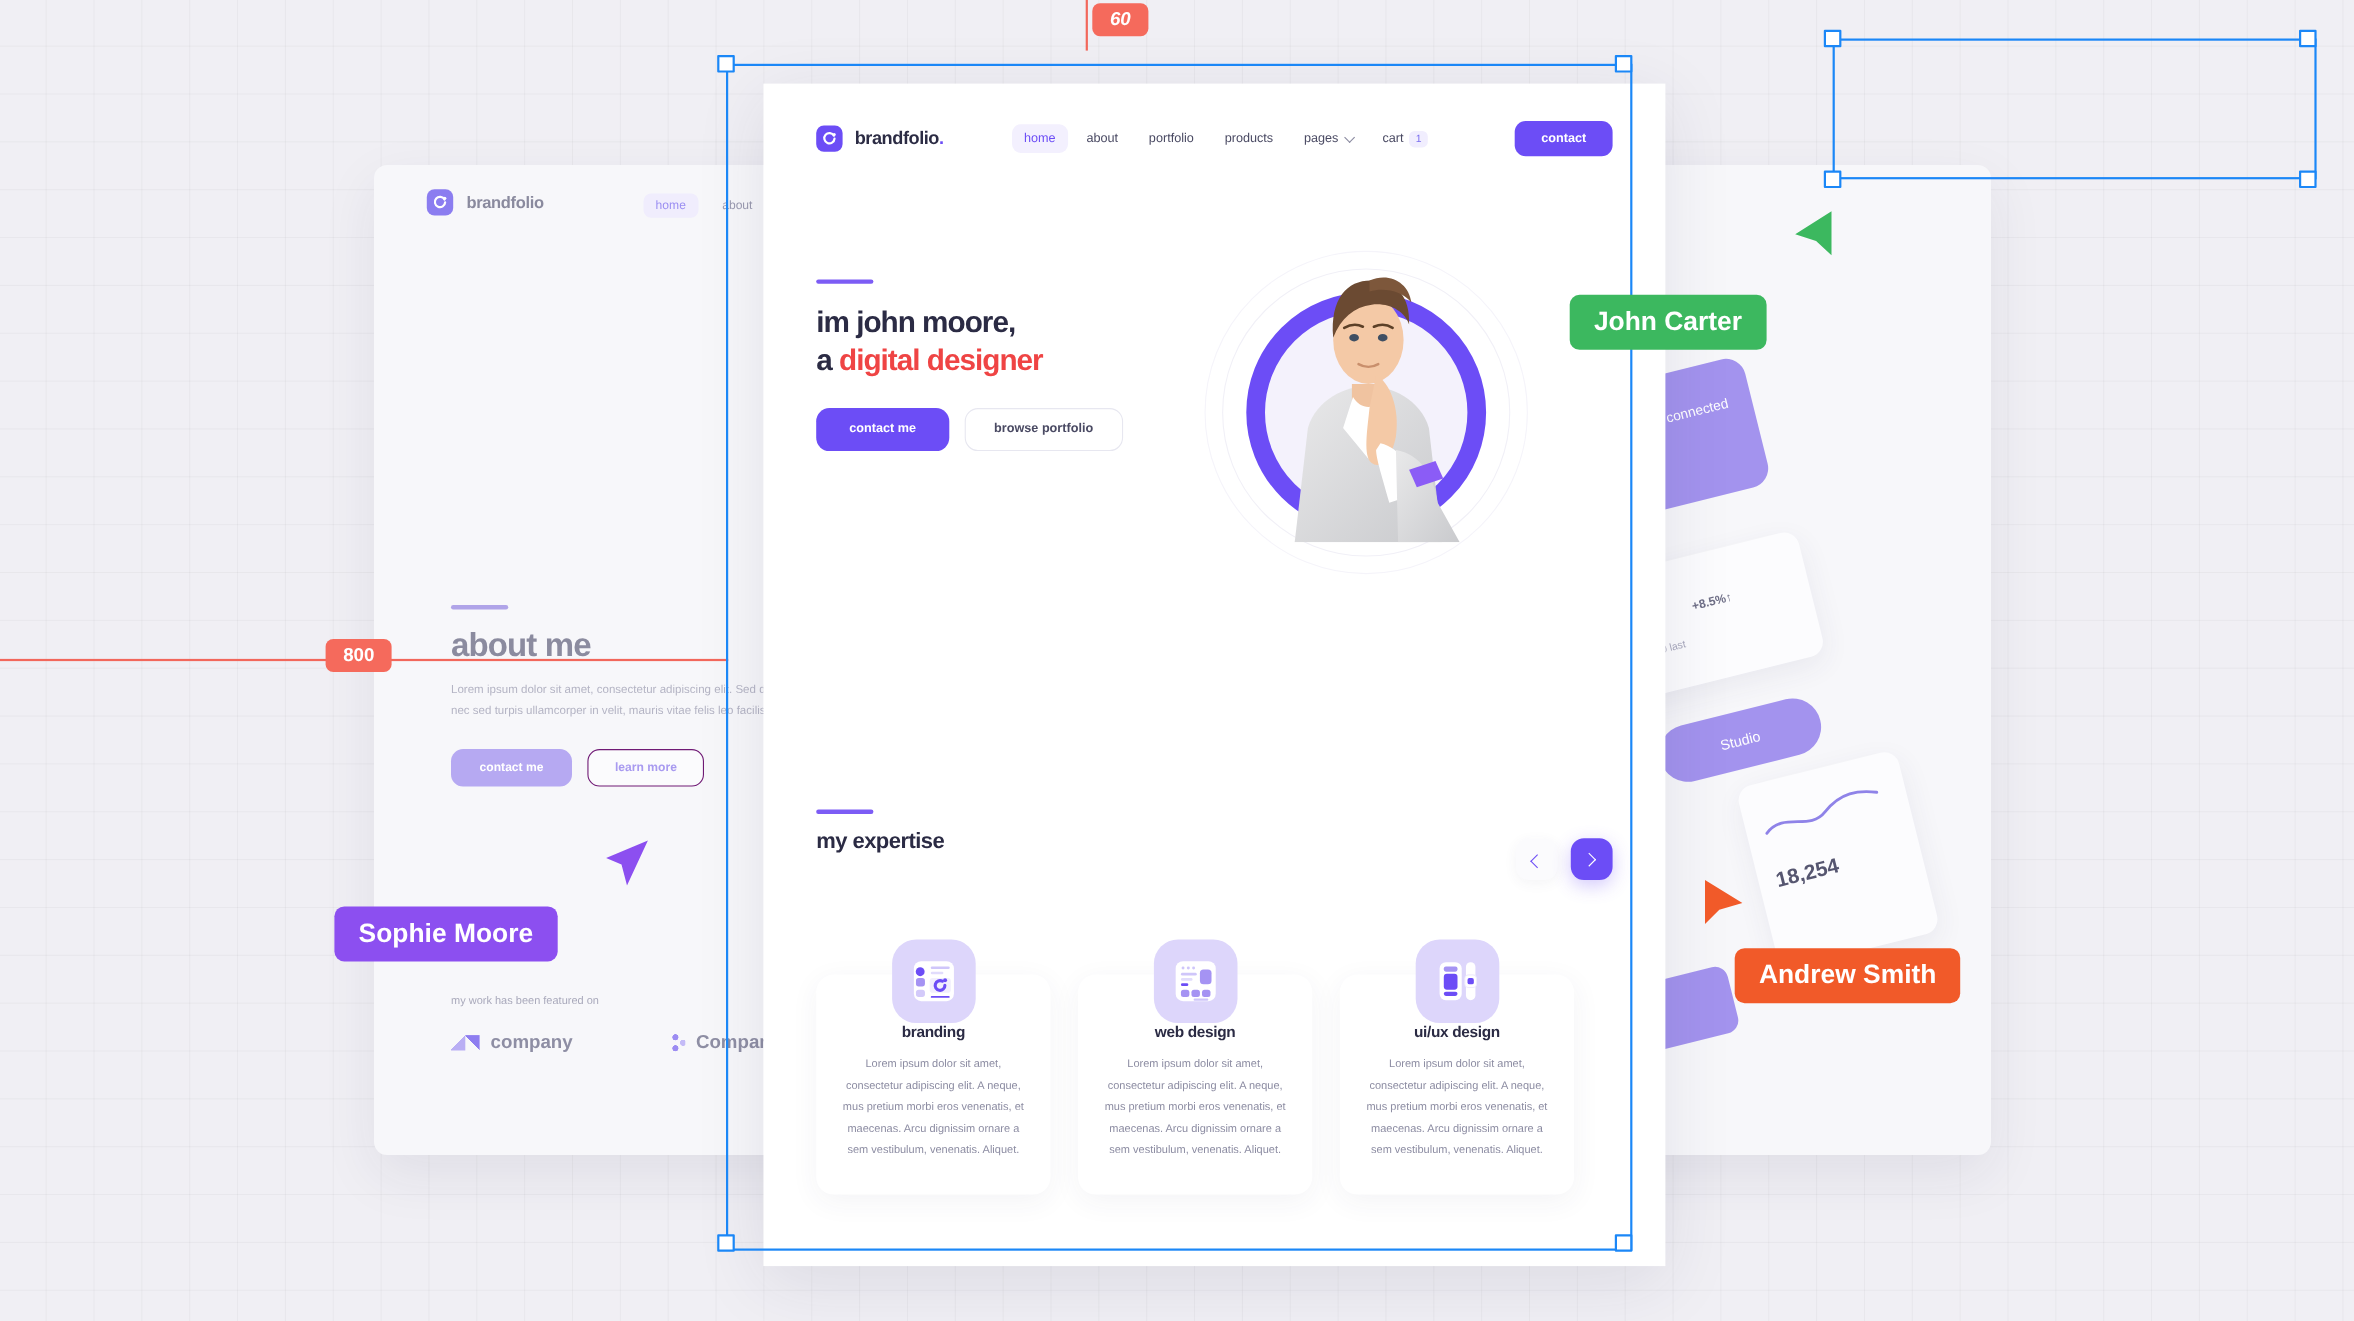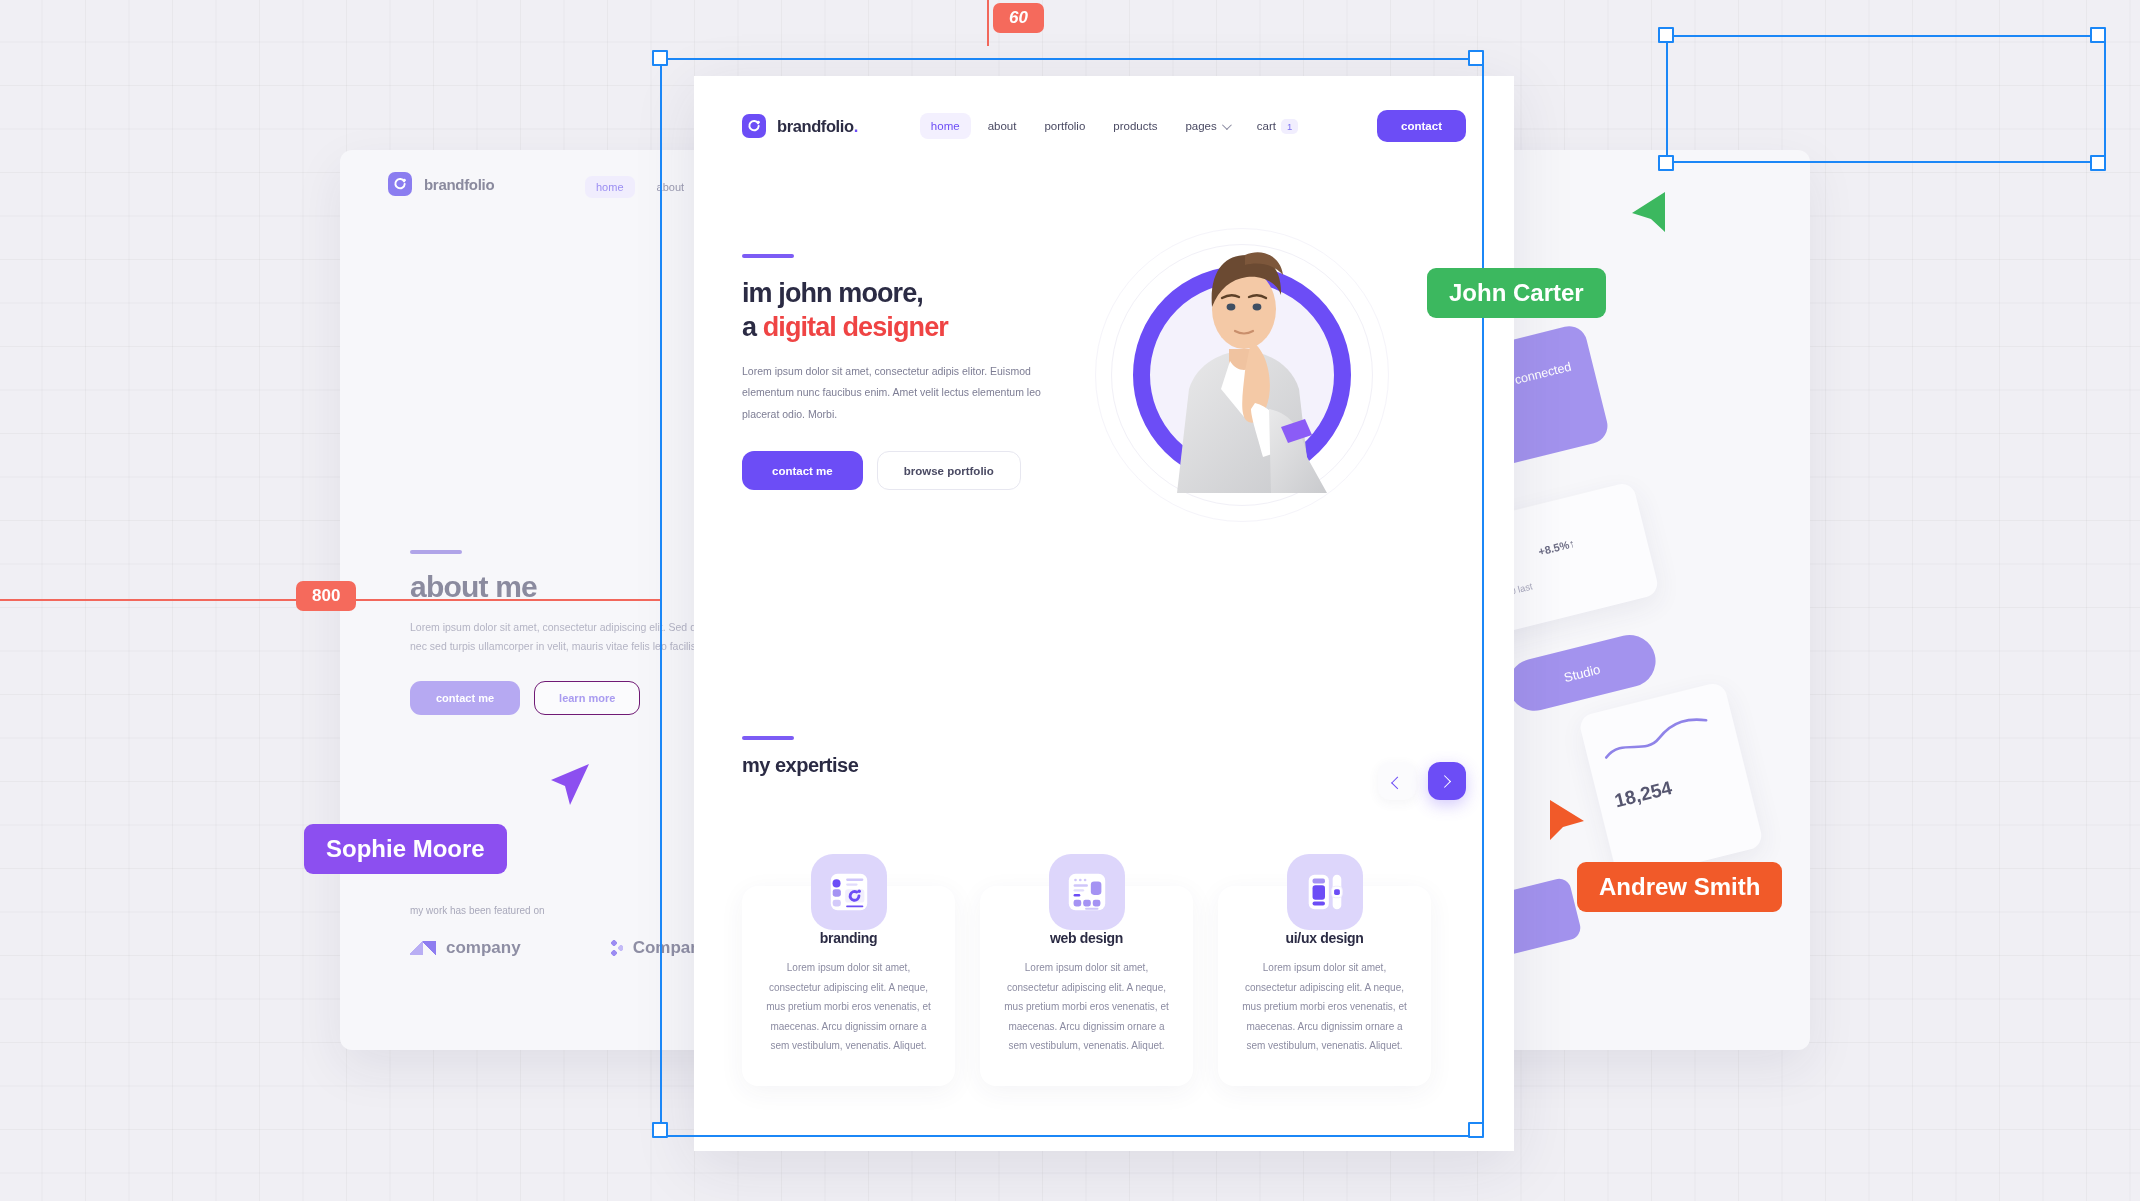--- a/index.html
+++ b/index.html
@@ -370,21 +370,20 @@
       </nav>
       <button class="contact-btn">contact</button>
     </div>
 
     <div class="hero">
       <div class="accent-bar"></div>
       <h1>
         <span>im john moore,</span><br>
         <span>a </span><span class="hl">digital designer</span>
       </h1>
-      <p>Lorem ipsum dolor sit amet, consectetur adipis elitor. Euismod elementum nunc faucibus enim. Amet velit lectus elementum leo placerat odio. Morbi.</p>
       <div class="hero-btns">
         <button class="btn filled">contact me</button>
         <button class="btn outline">browse portfolio</button>
       </div>
     </div>
 
     <div class="portrait-wrap">
       <div class="ring-outer2"></div>
       <div class="ring-outer"></div>
       <div class="ring-purple"></div>

